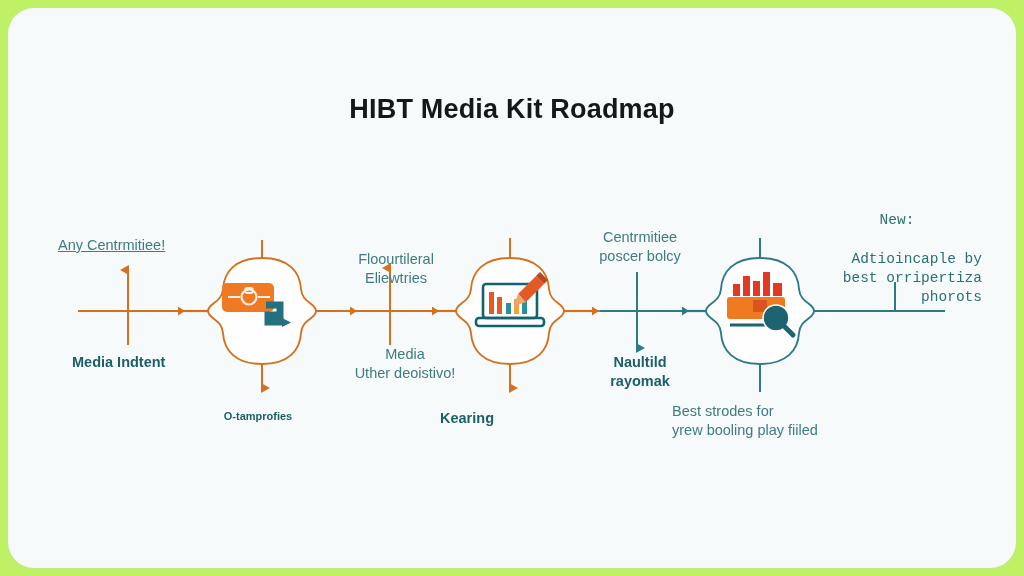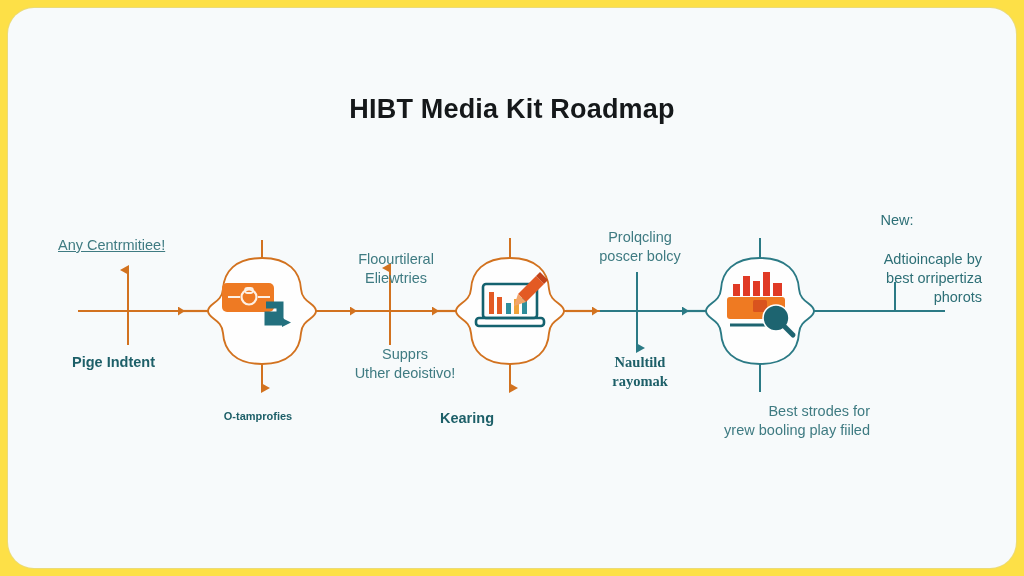--- a/index.html
+++ b/index.html
@@ -9,21 +9,21 @@
     height: 576px;
     overflow: hidden;
     background: #ffffff;
     font-family: "Liberation Sans", sans-serif;
   }
 
   #root {
     position: relative;
     width: 1024px;
     height: 576px;
-    background: #fde047;
+    background: #bef264;
   }
 
   
   .card {
     position: absolute;
     left: 8px;
     top: 8px;
     width: 1008px;
     height: 560px;
     background: #f7fafb;
@@ -68,24 +68,24 @@
 
   .s1-top    { left: 58px;  top: 236px; width: 170px; font-size: 14.5px; text-decoration: underline; }
   .s1-bot    { left: 72px;  top: 353px; width: 170px; font-size: 14.5px; }
   .s1-under  { left: 168px; top: 409px; width: 180px; font-size: 11px; text-align: center; }
 
   .s2-top    { left: 326px; top: 222px; width: 140px; font-size: 14.5px; text-align: center; margin-top: 28px; }
   .s2-mid    { left: 330px; top: 345px; width: 150px; font-size: 14.5px; text-align: center; }
   .s2-under  { left: 440px; top: 409px; width: 140px; font-size: 14.5px; }
 
   .s3-top    { left: 570px; top: 228px; width: 140px; font-size: 14.5px; text-align: center; }
-  .s3-mid    { left: 575px; top: 353px; width: 130px; font-size: 14.5px; text-align: center; font-family: Liberation Serif, serif; }
-  .s3-under  { left: 672px; top: 402px; width: 198px; font-size: 14.5px; text-align: right; }
-
-  .s4-top    { left: 812px; top: 192px; width: 170px; font-size: 14.5px; text-align: center; }
+  .s3-mid    { left: 575px; top: 353px; width: 130px; font-size: 14.5px; text-align: center; }
+  .s3-under  { left: 672px; top: 402px; width: 198px; font-size: 14.5px; text-align: left; }
+
+  .s4-top    { left: 812px; top: 192px; width: 170px; font-size: 14.5px; text-align: center; font-family: Liberation Mono, monospace; }
 </style>
 </head>
 <body>
 
 <div id="root">
 
   <div class="card"></div>
 
   <div class="title">HIBT Media Kit Roadmap</div>
 
@@ -209,33 +209,33 @@
         <line x1="730" y1="325" x2="772" y2="325" stroke="#1d6470" stroke-width="3.2"></line>
         <circle cx="776" cy="318" r="13" fill="#1d6470"></circle>
         <circle cx="776" cy="318" r="13" fill="none" stroke="#ffffff" stroke-width="1.6"></circle>
         <line x1="785" y1="327" x2="793" y2="335" stroke="#1d6470" stroke-width="5" stroke-linecap="round"></line>
       </g>
     </g>
   </svg>
 
   <div class="lbl light s1-top">Any Centrmitiee!</div>
 
-  <div class="lbl bold s1-bot">Pige Indtent</div>
+  <div class="lbl bold s1-bot">Media Indtent</div>
 
   <div class="lbl bold s1-under">O-tamprofies</div>
 
   <div class="lbl light s2-top">Floourtileral
 Eliewtries</div>
 
-  <div class="lbl light s2-mid">Supprs
+  <div class="lbl light s2-mid">Media
 Uther deoistivo!</div>
 
   <div class="lbl bold s2-under">Kearing</div>
 
-  <div class="lbl light s3-top">Prolqcling
+  <div class="lbl light s3-top">Centrmitiee
 poscer bolcy</div>
 
   <div class="lbl bold s3-mid">Naultild
 rayomak</div>
 
   <div class="lbl light s3-under">Best strodes for
 yrew booling play fiiled</div>
 
   <div class="lbl s4-top">
     <span class="bold" style="display:block;">New:</span>

